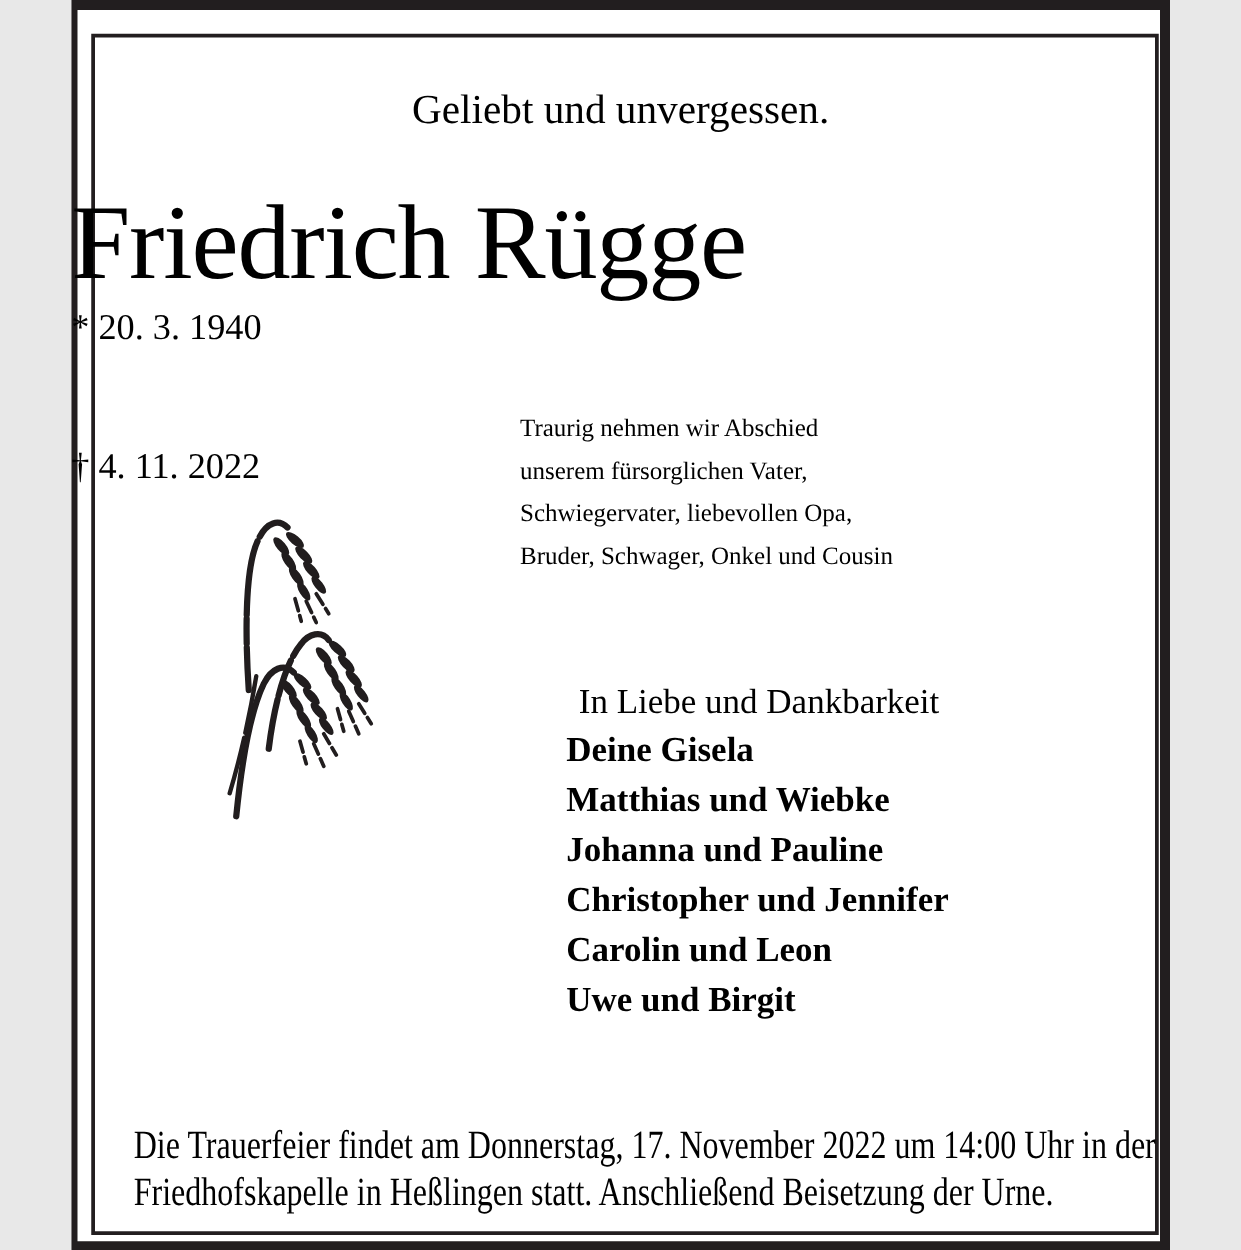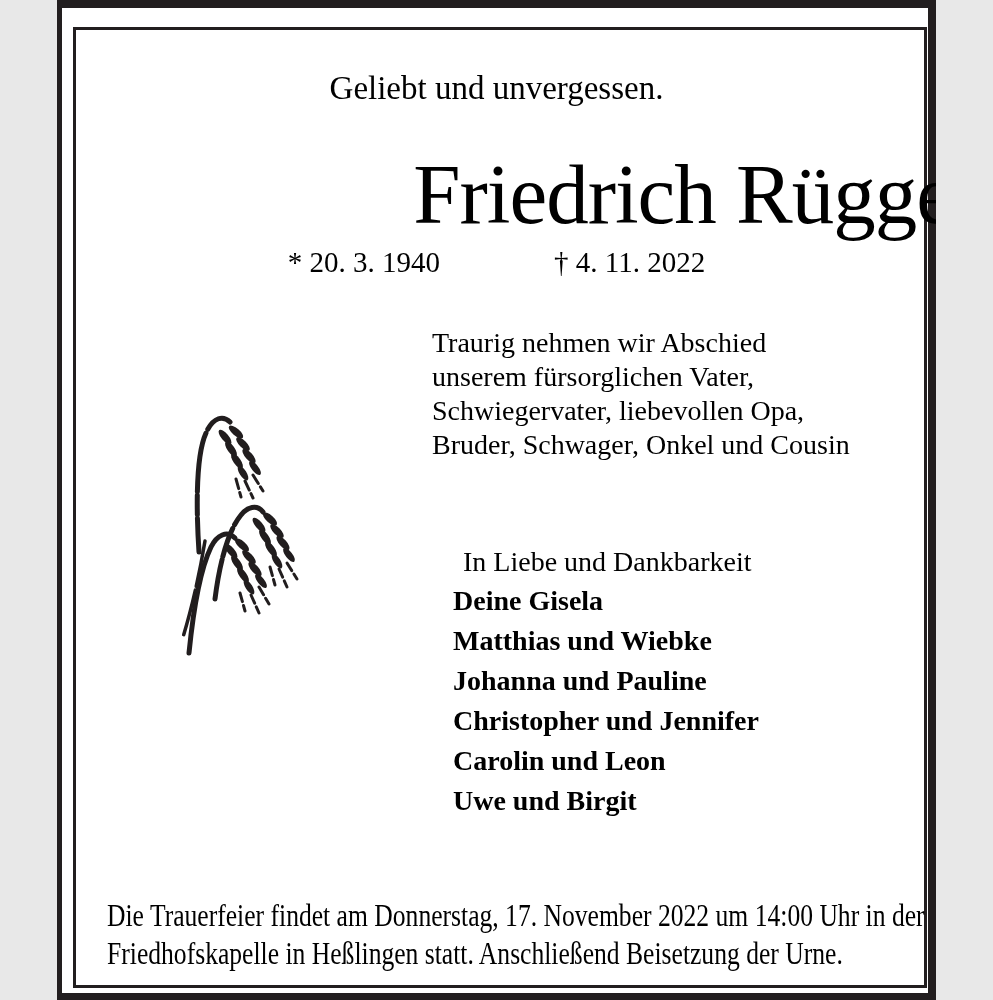--- a/index.html
+++ b/index.html
@@ -25,31 +25,31 @@
     left:16px;top:27px;right:9px;bottom:12px;
     border:3px solid #221e1f;
     pointer-events:none;
   }
   .motto{
     position:absolute;top:72px;left:0;width:100%;
     text-align:center;font-size:33px;line-height:1;
   }
   .deceased-name{
     position:absolute;top:152px;left:0;width:100%;
-    text-align:right;font-size:85px;line-height:1;
-    letter-spacing:-1px;white-space:nowrap;padding-left:17px;
+    text-align:left;font-size:85px;line-height:1;
+    letter-spacing:-1px;white-space:nowrap;
   }
   .dates{
     position:absolute;top:248px;left:0;width:100%;
-    display:flex;justify-content:center;gap:114px;
-    font-size:29px;line-height:1;
+    display:flex;justify-content:center;gap:82px;
+    font-size:29px;line-height:1;flex-direction:column;
   }
   .condolence{
-    position:absolute;left:375px;top:326px;
-    font-size:28px;line-height:34px;white-space:nowrap;
+    position:absolute;left:359px;top:326px;
+    font-size:20px;line-height:34px;white-space:nowrap;
   }
   .closing{
     position:absolute;left:374px;top:548px;
     font-size:28px;line-height:1;white-space:nowrap;margin-left:32px;
   }
   .mourners{
     position:absolute;left:372px;top:581px;
     font-size:28px;font-weight:bold;line-height:40px;white-space:nowrap;margin-left:24px;
   }
   .funeral{

